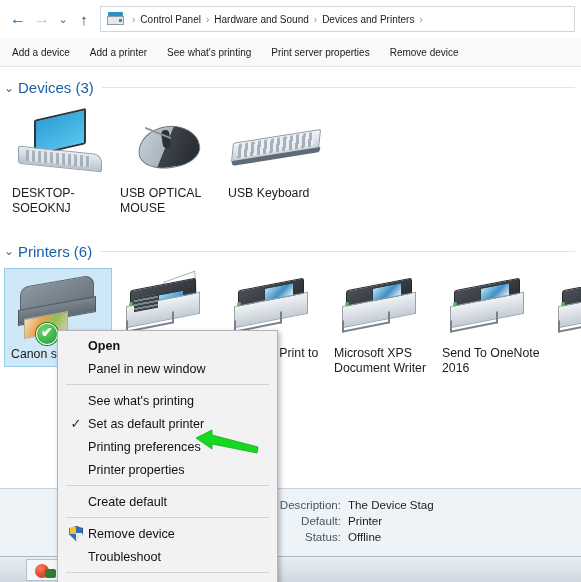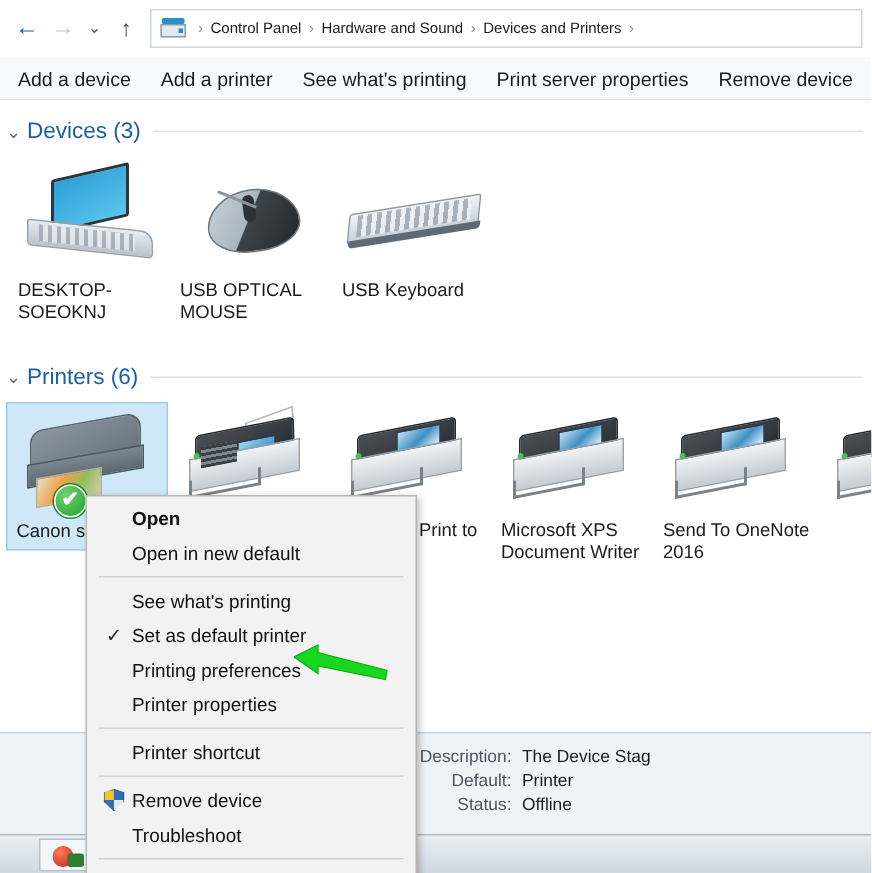--- a/index.html
+++ b/index.html
@@ -36,21 +36,21 @@
   .crumb-icon .dot{ position:absolute; left:12px; top:7px; width:3px; height:3px; background:#2d90c4;}
   .crumb-sep { color:#8892a0; font-size:10px; padding:0 5px; flex:0 0 auto; }
   .crumb-txt { font-size:10px; color:#1b1b1b; white-space:nowrap; flex:0 0 auto;}
 
   
   .cmdbar {
     position:absolute; left:0; top:38px; width:581px; height:29px;
     background:#f7f9fb; border-bottom:1px solid #dfe5ea;
     display:flex; align-items:center;
   }
-  .cmditem { font-size:13px; color:#1b1b1b; white-space:nowrap; padding:0 10px; }
+  .cmditem { font-size:10px; color:#1b1b1b; white-space:nowrap; padding:0 10px; }
   .cmditem:first-child { padding-left:12px; }
 
   
   .content { position:absolute; left:0; top:67px; width:581px; height:421px; background:#fff; overflow:hidden;}
 
   .grouphdr { display:flex; align-items:center; padding-left:4px; margin-top:12px; }
   .chev { font-size:12px; color:#5a6672; width:14px; display:inline-block; }
   .grouptitle { font-size:15px; color:#1a5fa8; white-space:nowrap; }
   .groupline { flex:1; height:1px; background:#dfe5ea; margin-left:8px; margin-right:6px; }
 
@@ -388,21 +388,21 @@
 
   <div class="ctxmenu">
 
     <div class="mi bold">
       <span class="gut"></span>
       <span class="mtxt">Open</span>
     </div>
 
     <div class="mi">
       <span class="gut"></span>
-      <span class="mtxt">Open in new default</span>
+      <span class="mtxt">Panel in new window</span>
     </div>
 
     <div class="msep"></div>
 
     <div class="mi">
       <span class="gut"></span>
       <span class="mtxt">See what's printing</span>
     </div>
 
     <div class="mi">
@@ -419,21 +419,21 @@
 
     <div class="mi">
       <span class="gut"></span>
       <span class="mtxt">Printer properties</span>
     </div>
 
     <div class="msep"></div>
 
     <div class="mi">
       <span class="gut"></span>
-      <span class="mtxt">Printer shortcut</span>
+      <span class="mtxt">Create default</span>
     </div>
 
     <div class="msep"></div>
 
     <div class="mi">
       <span class="gut">
           <span class="shield"></span>
         </span>
       <span class="mtxt">Remove device</span>
     </div>

